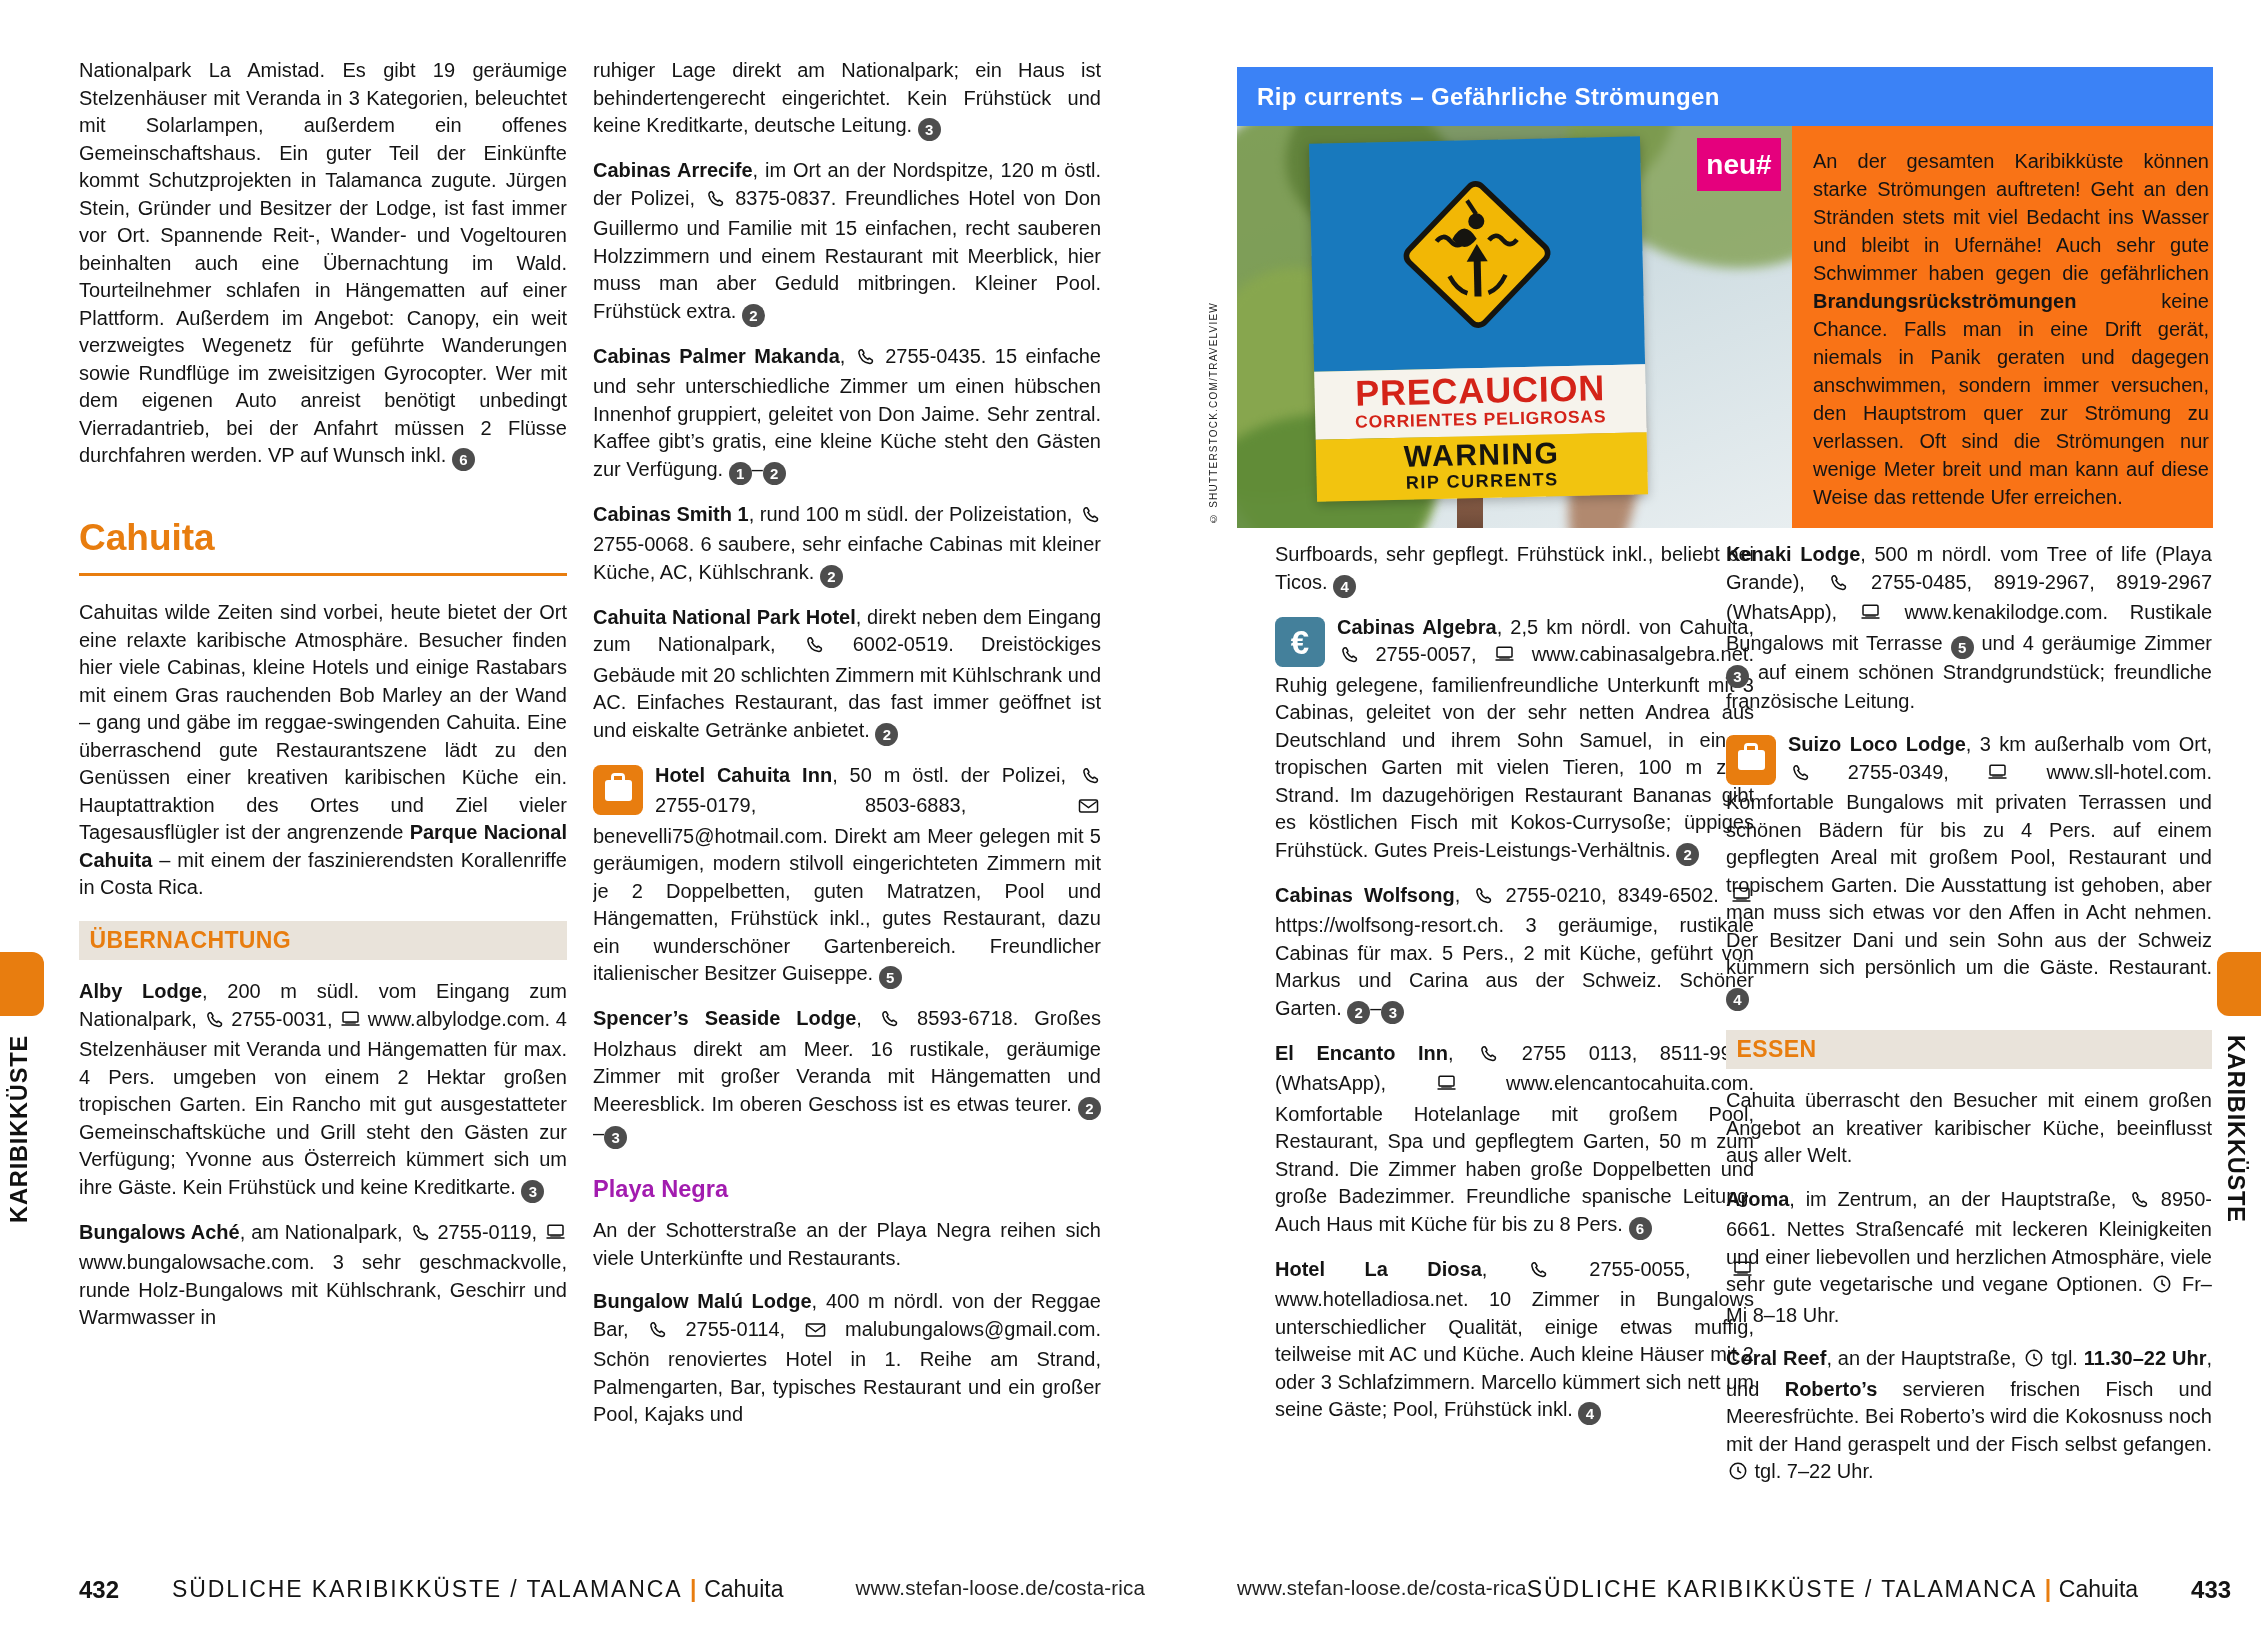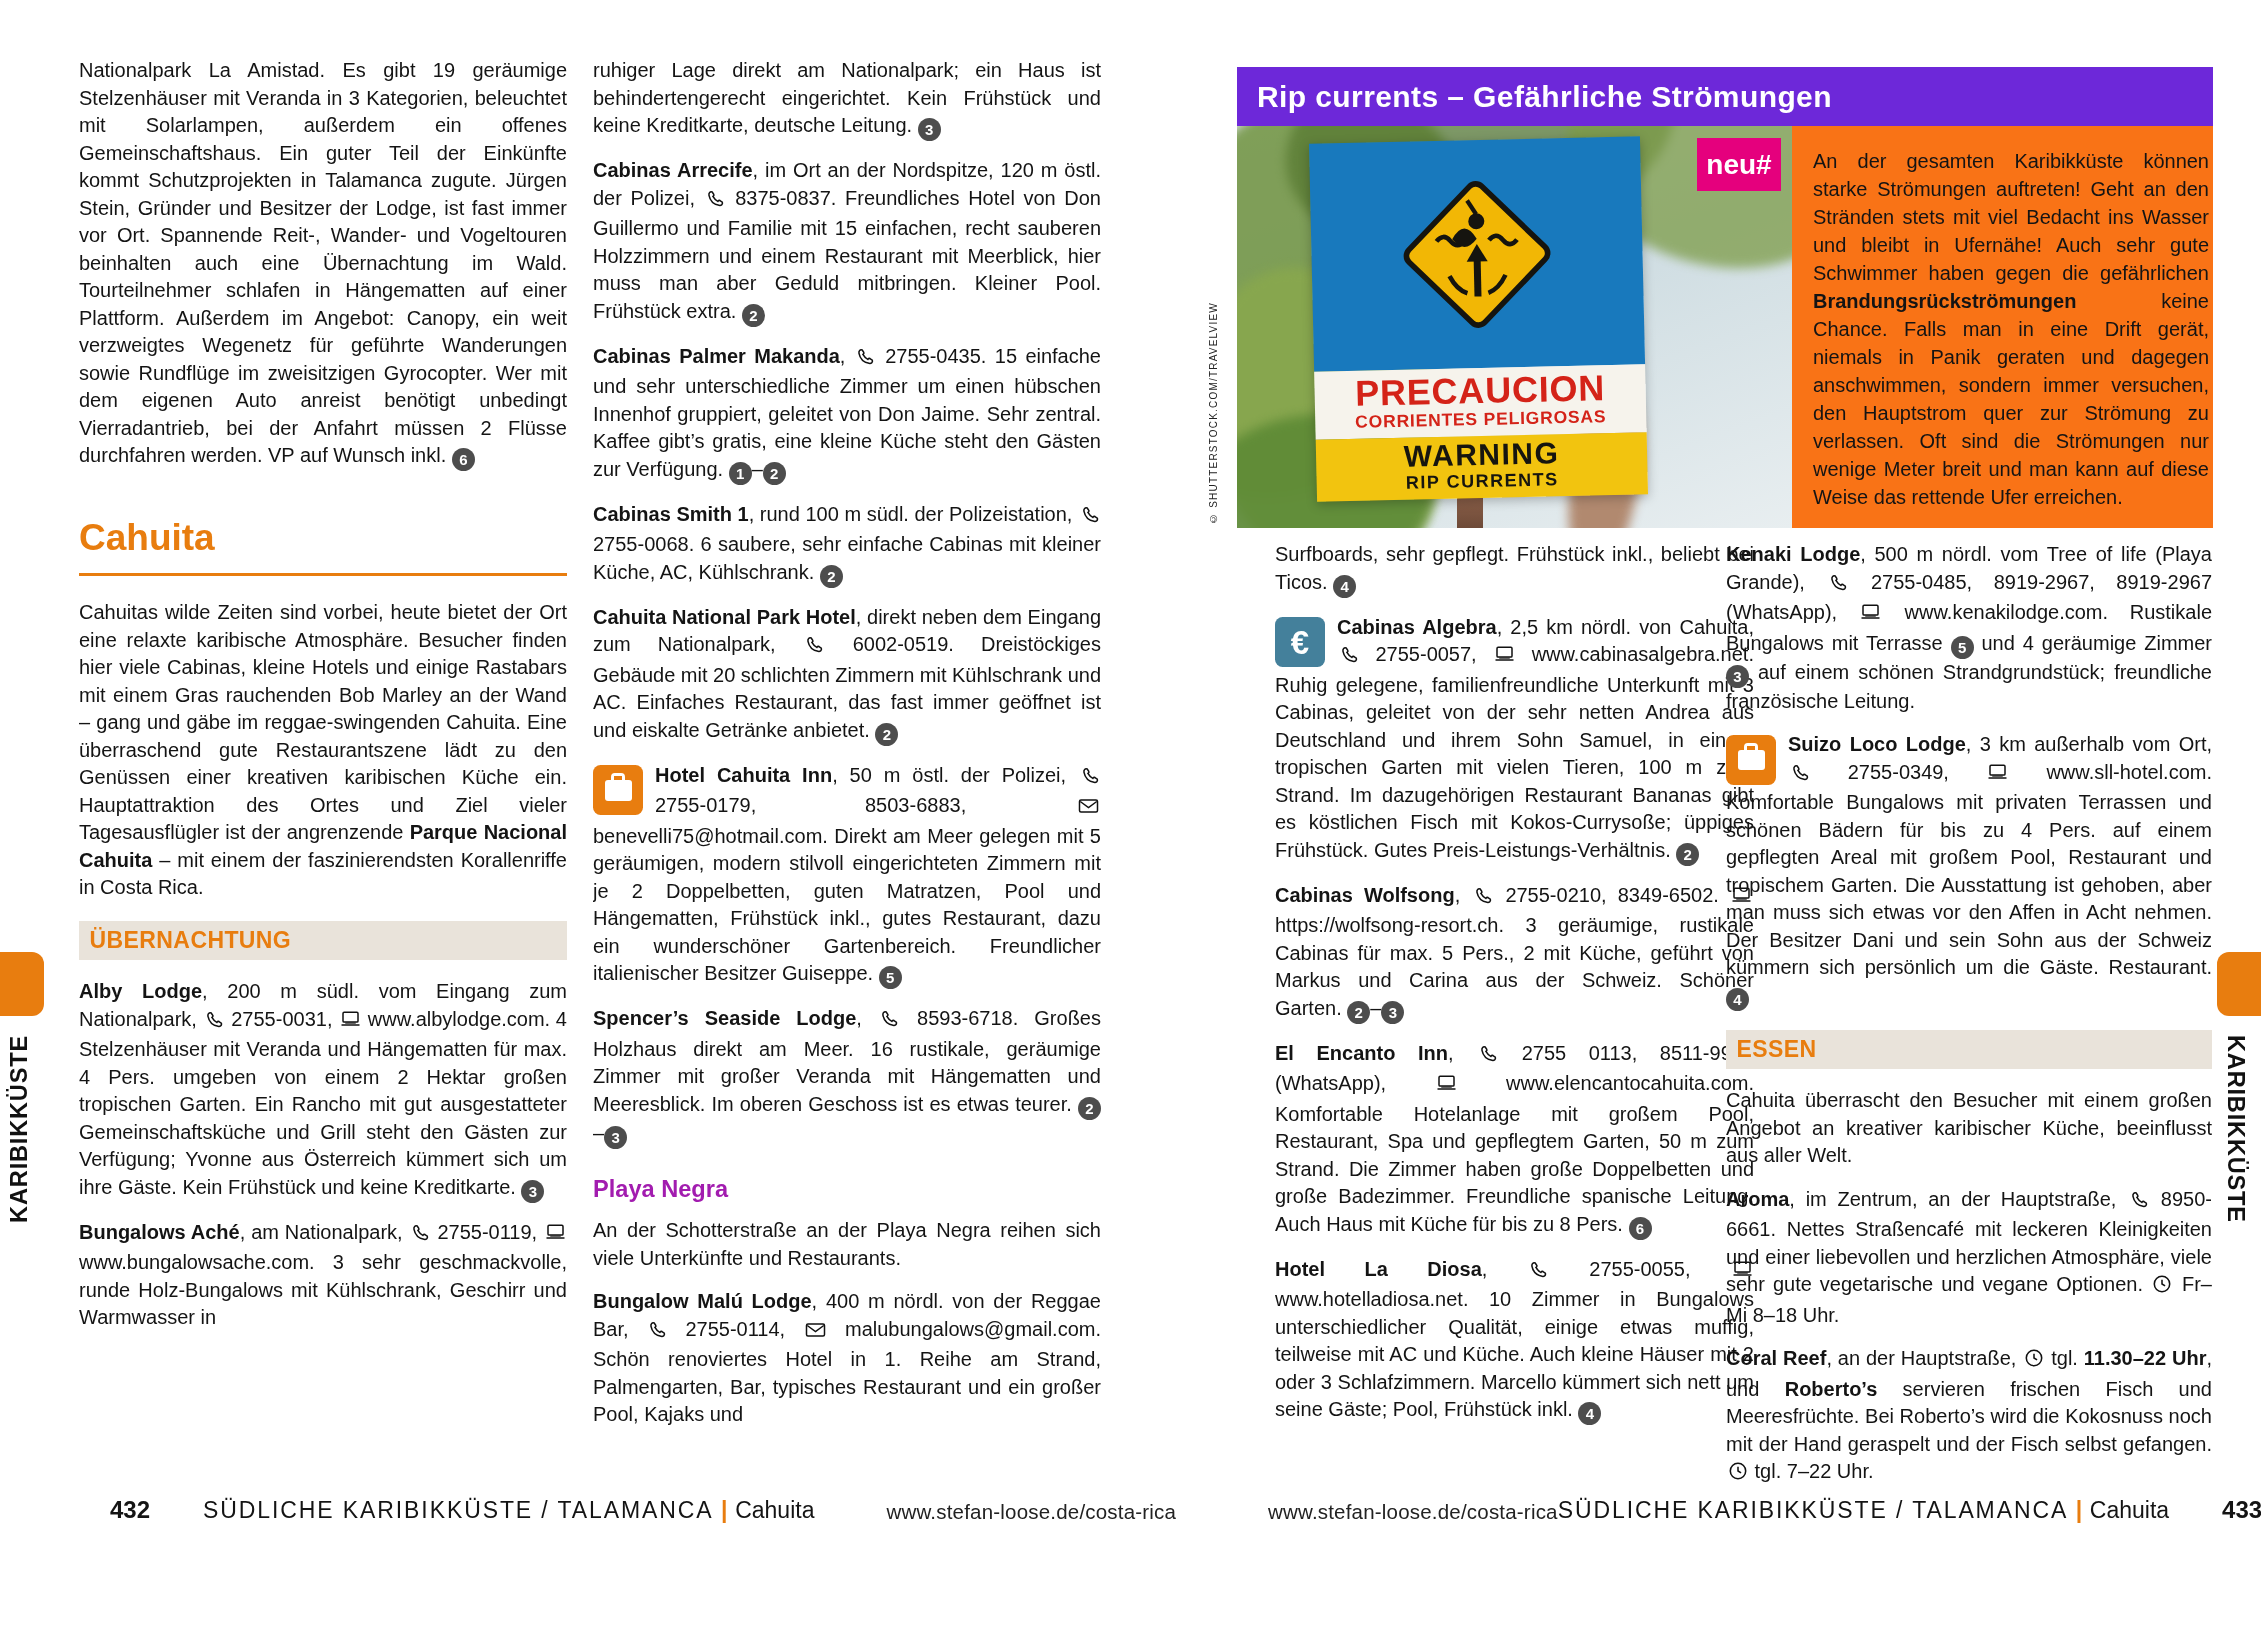--- a/index.html
+++ b/index.html
@@ -21,22 +21,22 @@
        vertical-align:-3px;letter-spacing:0;}
   .icn{display:inline-block;vertical-align:-3px;margin:0 1.5px;}
   .fbox{float:left;width:50px;height:50px;border-radius:7.6px;margin:3.8px 12px 3px 0;
         display:flex;align-items:center;justify-content:center;}
   .fbox.euro{background:#44809b;color:#fff;font-size:33px;font-weight:bold;}
   .fbox.case{background:#e87d0f;}
   .caseicon{display:block;width:27px;height:20.5px;background:#fff;border-radius:3px;position:relative;}
   .caseicon span{position:absolute;top:-6.8px;left:6.8px;width:13.7px;height:8.4px;box-sizing:border-box;
         border:3px solid #fff;border-bottom:none;border-radius:3.8px 3.8px 0 0;}
   
-  .ribbon{position:absolute;left:1237px;top:67px;width:976px;height:59px;background:#6d28d9;
-          color:#fff;font-size:30px;font-weight:bold;line-height:59px;padding-left:20px;
+  .ribbon{position:absolute;left:1237px;top:67px;width:976px;height:59px;background:#3b82f6;
+          color:#fff;font-size:24px;font-weight:bold;line-height:59px;padding-left:20px;
           box-sizing:border-box;letter-spacing:0.4px;}
   .photo{position:absolute;left:1237px;top:126px;width:555px;height:402px;overflow:hidden;
          background:linear-gradient(160deg,#e3ebee 0%,#cfdde2 45%,#e8eef0 100%);}
   .blob{position:absolute;border-radius:50%;filter:blur(5.3px);}
   .sign{position:absolute;left:76px;top:13.7px;width:331px;transform:rotate(-1.3deg);
         box-shadow:0 3px 10.6px rgba(0,0,0,.25);}
   .sign-blue{height:228px;background:#1879bd;display:flex;align-items:center;justify-content:center;}
   .sign-white{height:68px;background:#f6f3ec;text-align:center;padding-top:4.6px;box-sizing:border-box;}
   .sign-white .l1{color:#d42318;font-weight:bold;font-size:36px;line-height:36px;letter-spacing:0.8px;}
   .sign-white .l2{color:#d42318;font-weight:bold;font-size:17.5px;line-height:20px;letter-spacing:0.8px;}
@@ -52,21 +52,21 @@
           transform:rotate(180deg);font-size:10px;letter-spacing:1.2px;color:#222;}
   
   .tabsq{position:absolute;width:44px;height:64px;background:#e87d0f;top:952px;}
   .tabsq.left{left:0;border-radius:0 12px 12px 0;}
   .tabsq.right{left:2217px;border-radius:12px 0 0 12px;}
   .tabtxt{position:absolute;writing-mode:vertical-rl;font-weight:bold;font-size:23.6px;
           letter-spacing:0.8px;color:#111;top:1035px;}
   .tabtxt.left{left:6px;transform:rotate(180deg);}
   .tabtxt.right{left:2222px;}
   
-  .footer{position:absolute;top:1496px;font-size:23px;white-space:nowrap;display:flex;align-items:flex-end;margin-left:31px;}
+  .footer{position:absolute;top:1576px;font-size:23px;white-space:nowrap;display:flex;align-items:flex-start;}
   .f-page{font-weight:bold;font-size:24px;}
   .f-crumb{letter-spacing:1.9px;}
   .f-sep{color:#e87d0f;font-weight:bold;padding:0 7.6px;}
   .f-url{font-size:20.5px;letter-spacing:0.2px;color:#222;}
   .footer.left{left:79px;}
   .footer.left .f-crumb{margin-left:53px;}
   .footer.left .f-url{margin-left:72px;}
   .footer.right{left:1237px;width:976px;}
   .footer.right .f-crumb{margin-left:auto;}
   .footer.right .f-page{margin-left:53px;}

